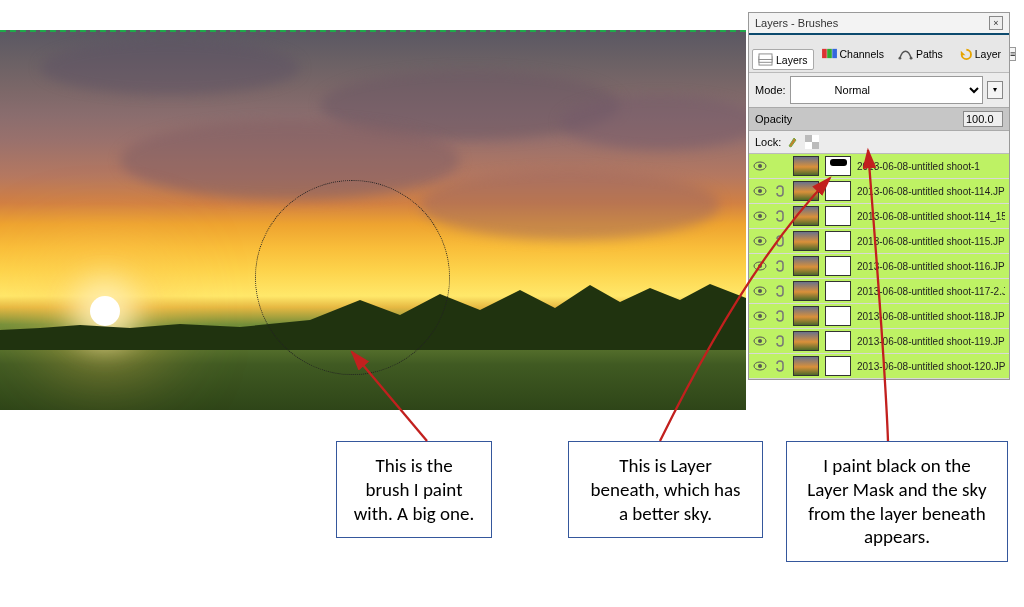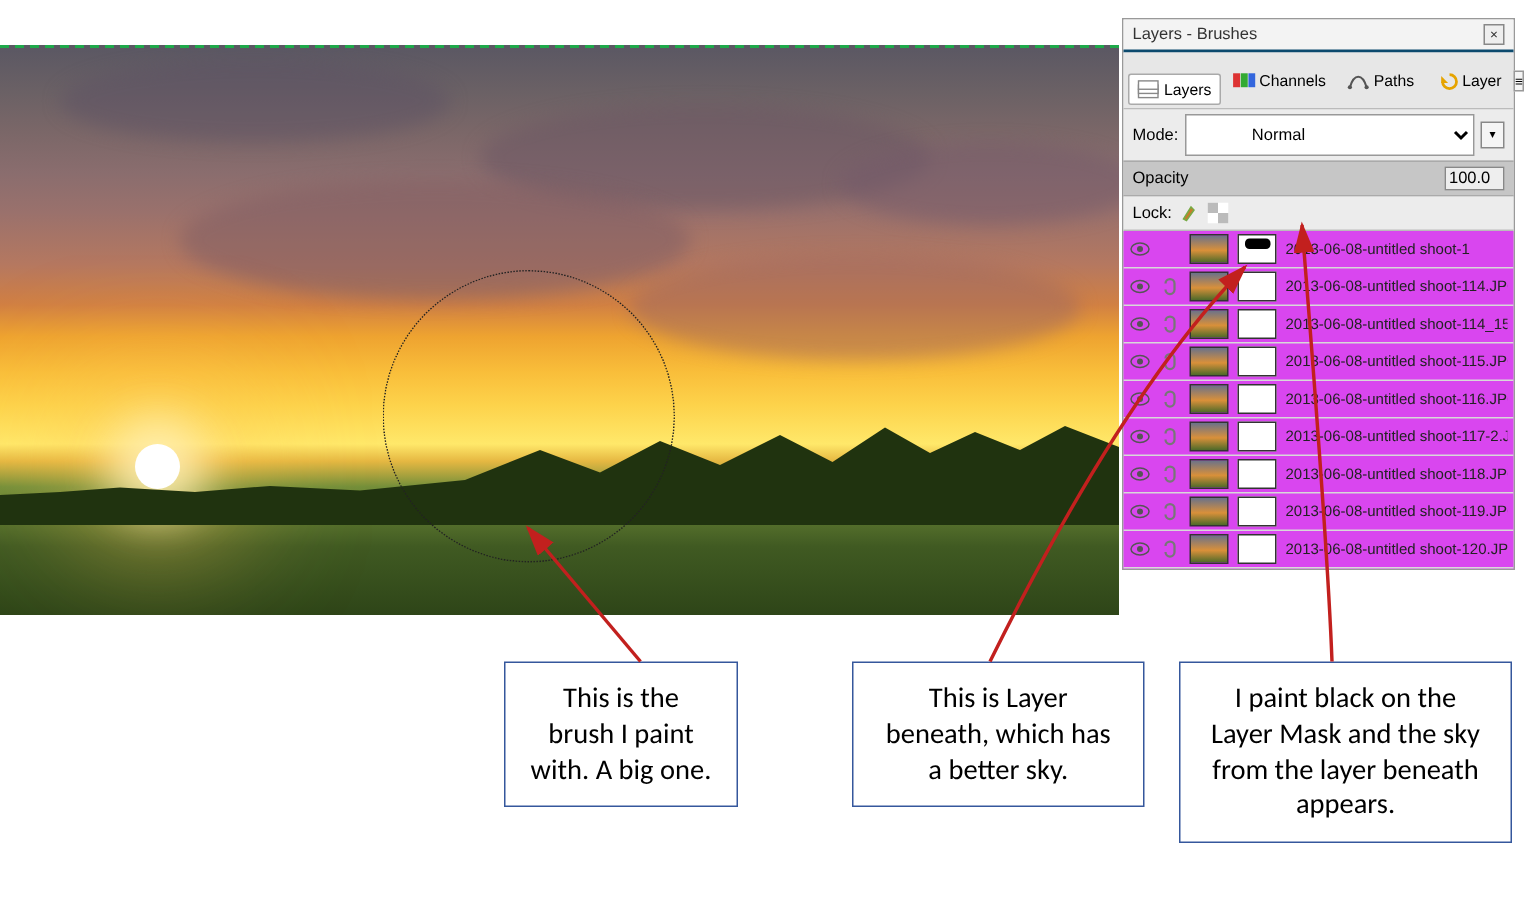--- a/index.html
+++ b/index.html
@@ -22,21 +22,21 @@
   .tab.active { background:#fff; border:1px solid #aaa;margin-top:12px; }
   .tab-icon { width:15px; height:13px; }
   .menu-btn { margin-left:auto; width:16px; height:14px; border:1px solid #999; background:#f5f5f5; text-align:center; line-height:12px; font-size:9px; cursor:pointer; }
   .mode-row { display:flex; align-items:center; padding:3px 6px; gap:4px; background:#ececec; }
   .mode-row select { flex:1; border:1px solid #999; font-size:11px; height:28px; background:#fff;padding-left:40px; }
   .mode-row .dd { width:16px; height:18px; border:1px solid #888; background:#f5f5f5; text-align:center; line-height:16px; font-size:8px; cursor:pointer; }
   .opacity-row { display:flex; align-items:center; justify-content:space-between; padding:3px 6px; background:#c6c6c6; border-top:1px solid #aaa; border-bottom:1px solid #aaa;gap:12px; }
   .opacity-row input { width:40px; border:1px solid #888; font-size:11px; padding:1px 2px; background:#eee; }
   .lock-row { display:flex; align-items:center; gap:5px; padding:4px 6px; background:#ececec; border-bottom:1px solid #bbb; font-size:11px; }
   .lock-ic { width:14px; height:14px; display:inline-block; }
-  .layer-list { max-height:300px; overflow:auto; background:#d946ef; }
+  .layer-list { max-height:300px; overflow:auto; background:#bef264; }
   .layer-row { display:flex; align-items:center; padding:2px 4px; gap:6px; border-bottom:1px solid #d8d8d8; cursor:pointer; }
   .eye { width:14px; height:14px; flex-shrink:0; }
   .chain-spot { width:14px; height:14px; flex-shrink:0; }
   .thumb, .mask { width:26px; height:20px; border:1px solid #333; flex-shrink:0; }
   .thumb { background:linear-gradient(to bottom,#6a728a 0%,#d9903a 55%,#4e6a29 100%); }
   .mask { background:#fff; }
   .mask.painted { background:#fff; position:relative; }
   .mask.painted::after { content:""; position:absolute; top:2px; left:4px; width:17px; height:7px; background:#000; border-radius:3px; }
   .layer-name { font-size:10px; white-space:nowrap; overflow:hidden; color:#222; }
   

